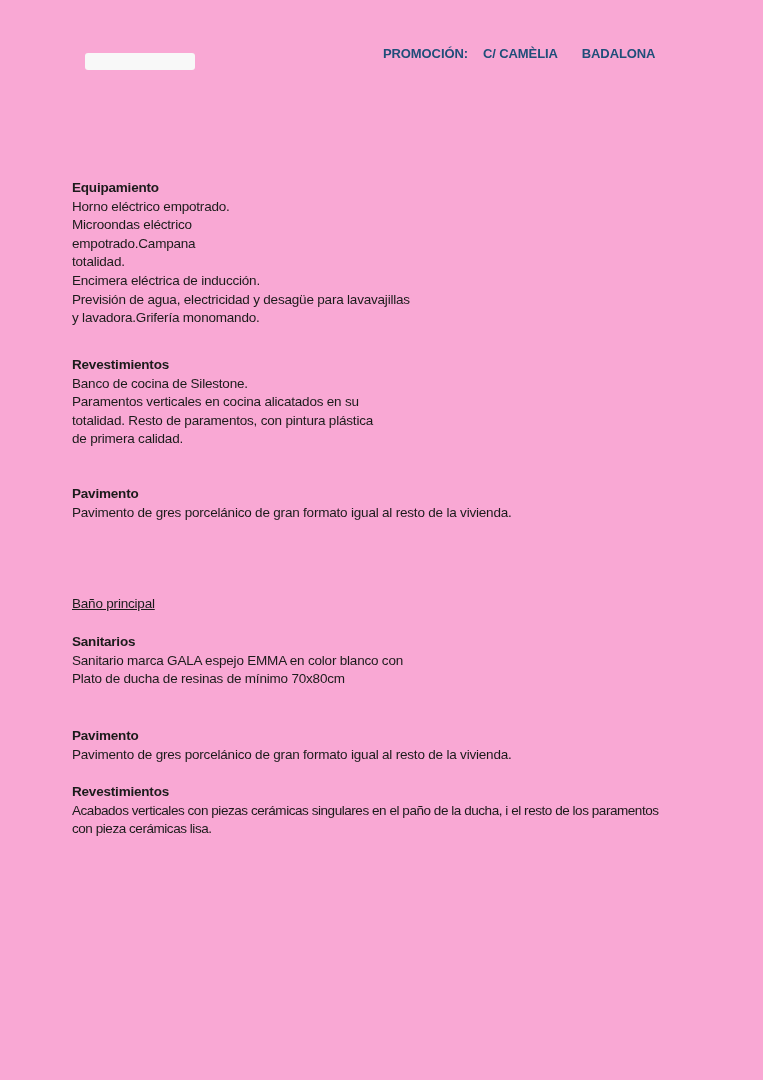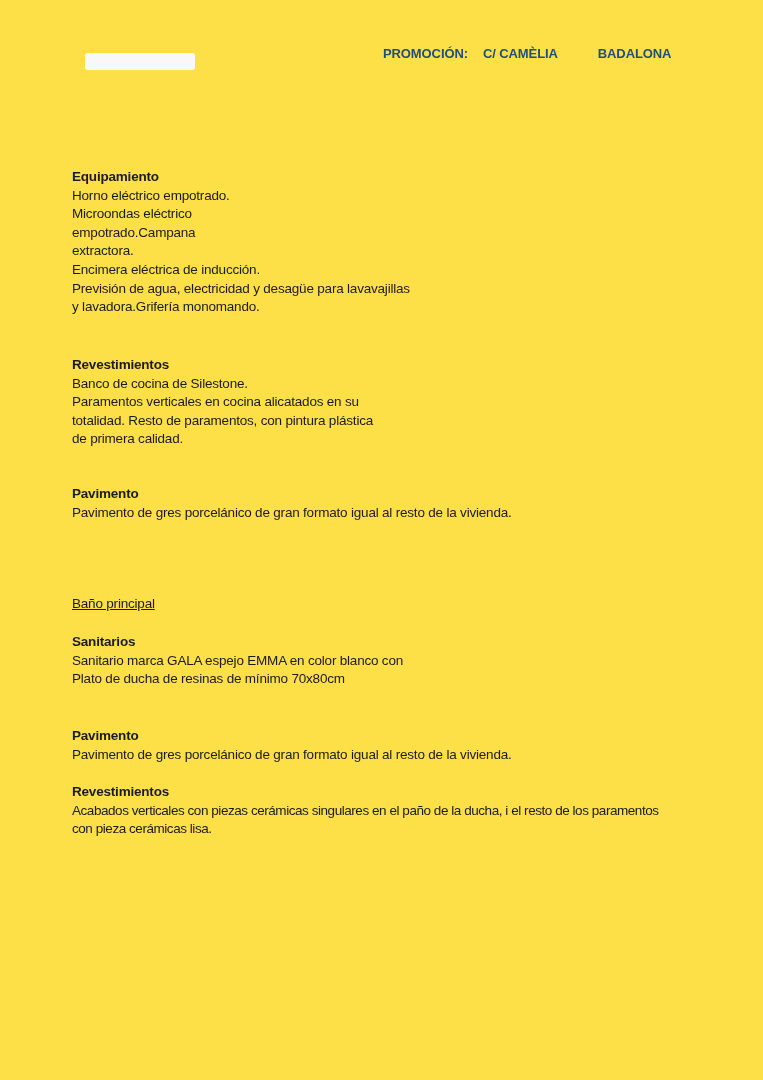--- a/index.html
+++ b/index.html
@@ -4,39 +4,39 @@
 <style>
   html, body {
     margin: 0;
     padding: 0;
     background: #ffffff;
   }
   .page {
     position: relative;
     width: 763px;
     height: 1080px;
-    background: #fde047;
+    background: #f9a8d4;
     font-family: "Liberation Sans", sans-serif;
     color: #1b1b1b;
     overflow: hidden;
   }
   .doc-header {
     position: absolute;
     top: 46px;
     left: 383px;
     display: flex;
     align-items: baseline;
     font-weight: bold;
     font-size: 13px;
     letter-spacing: -0.1px;
     color: #1f4e79;
     white-space: pre;
   }
   .doc-header .street { margin-left: 15px; }
-  .doc-header .city { margin-left: 40px; }
+  .doc-header .city { margin-left: 24px; }
   .faded-logo {
     position: absolute;
     left: 85px;
     top: 53px;
     width: 110px;
     height: 17px;
     background: #f8f8f8;
     border-radius: 3px;
   }
   .section {
@@ -54,21 +54,21 @@
     font-weight: normal;
     text-decoration: underline;
   }
   .section .line {
     white-space: pre-wrap;
   }
   .section.condensed .line {
     letter-spacing: -0.45px;
   }
   
-  #sec-equipamiento        { top: 168px; }
+  #sec-equipamiento        { top: 179px; }
   #sec-revestimientos-cocina { top: 356px; }
   #sec-pavimento-cocina    { top: 485px; }
   #sec-bano-principal      { top: 595px; }
   #sec-sanitarios          { top: 633px; }
   #sec-pavimento-bano      { top: 727px; }
   #sec-revestimientos-bano { top: 783px; }
   #sec-griferia            { top: 858px; }
 </style>
 </head>
 <body>
@@ -81,21 +81,21 @@
     <span class="promo">PROMOCIÓN:</span>
     <span class="street">C/ CAMÈLIA</span>
     <span class="city">BADALONA</span>
   </div>
 
   <div class="section" id="sec-equipamiento">
     <div class="heading">Equipamiento</div>
     <div class="line">Horno eléctrico empotrado.</div>
     <div class="line">Microondas eléctrico</div>
     <div class="line">empotrado.Campana</div>
-    <div class="line">extractora.</div>
+    <div class="line">totalidad.</div>
     <div class="line">Encimera eléctrica de inducción.</div>
     <div class="line">Previsión de agua, electricidad y desagüe para lavavajillas</div>
     <div class="line">y lavadora.Grifería monomando.</div>
   </div>
 
   <div class="section" id="sec-revestimientos-cocina">
     <div class="heading">Revestimientos</div>
     <div class="line">Banco de cocina de Silestone.</div>
     <div class="line">Paramentos verticales en cocina alicatados en su</div>
     <div class="line">totalidad. Resto de paramentos, con pintura plástica</div>

